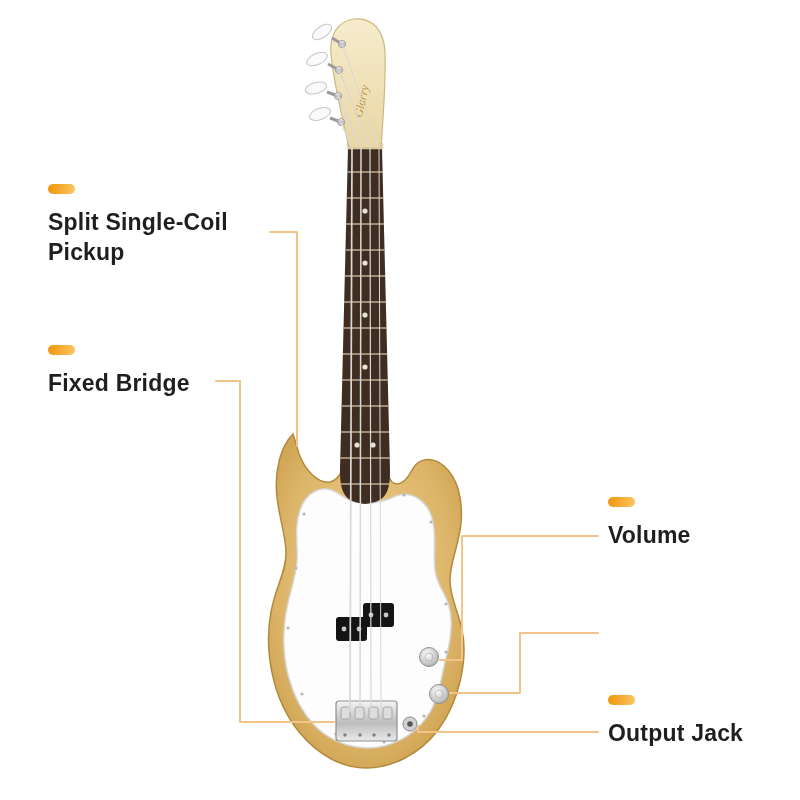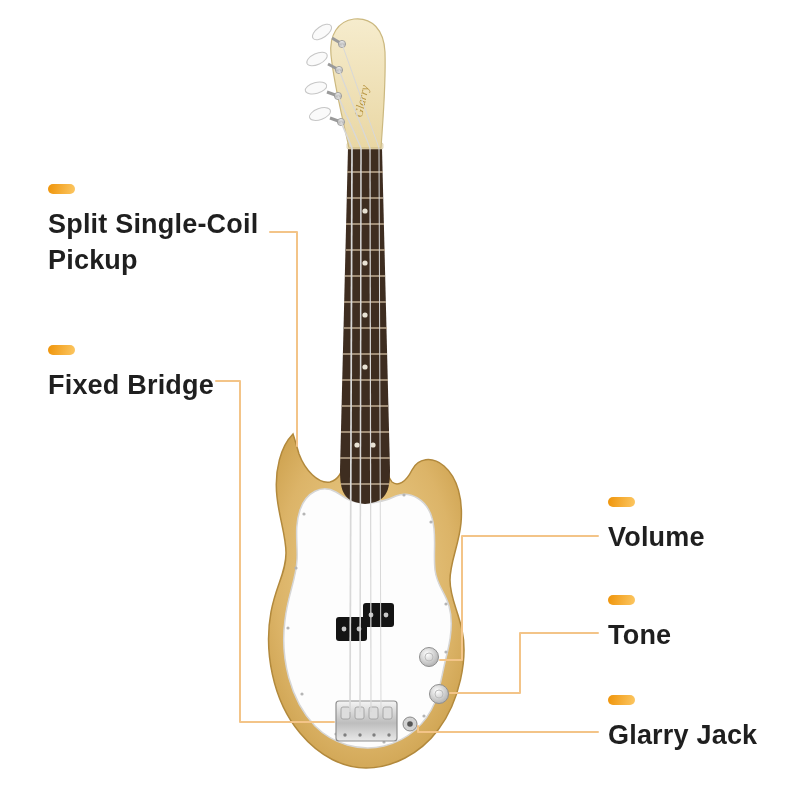--- a/index.html
+++ b/index.html
@@ -24,21 +24,21 @@
     z-index: 5;
   }
   .callout .dash {
     width: 27px;
     height: 10px;
     border-radius: 5px;
     background: linear-gradient(100deg, var(--accent-dark, #ef9409), var(--accent-light, #fcc763));
   }
   .callout .label {
     margin-top: 13px;
-    font-size: 27px;
+    font-size: 23px;
     line-height: 1.32;
     font-weight: 600;
     color: var(--text, #1f1f1f);
     letter-spacing: 0.2px;
   }
   .callout.c-pickup  { left: 48px;  top: 184px; width: 250px; }
   .callout.c-bridge  { left: 48px;  top: 345px; width: 230px; }
   .callout.c-volume  { left: 608px; top: 497px; width: 170px; }
   .callout.c-tone    { left: 608px; top: 595px; width: 170px; }
   .callout.c-output  { left: 608px; top: 695px; width: 180px; }
@@ -267,23 +267,19 @@
   <div class="callout c-volume">
     <div class="dash"></div>
     <div class="label">Volume</div>
   </div>
 
   <div class="callout c-bridge">
     <div class="dash"></div>
     <div class="label">Fixed Bridge</div>
   </div>
 
-  <div class="callout c-tone">
-    <div class="dash"></div>
-    <div class="label">Tone</div>
-  </div>
 
   <div class="callout c-output">
     <div class="dash"></div>
-    <div class="label">Glarry Jack</div>
+    <div class="label">Output Jack</div>
   </div>
 
 </div>
 
 </body></html>

